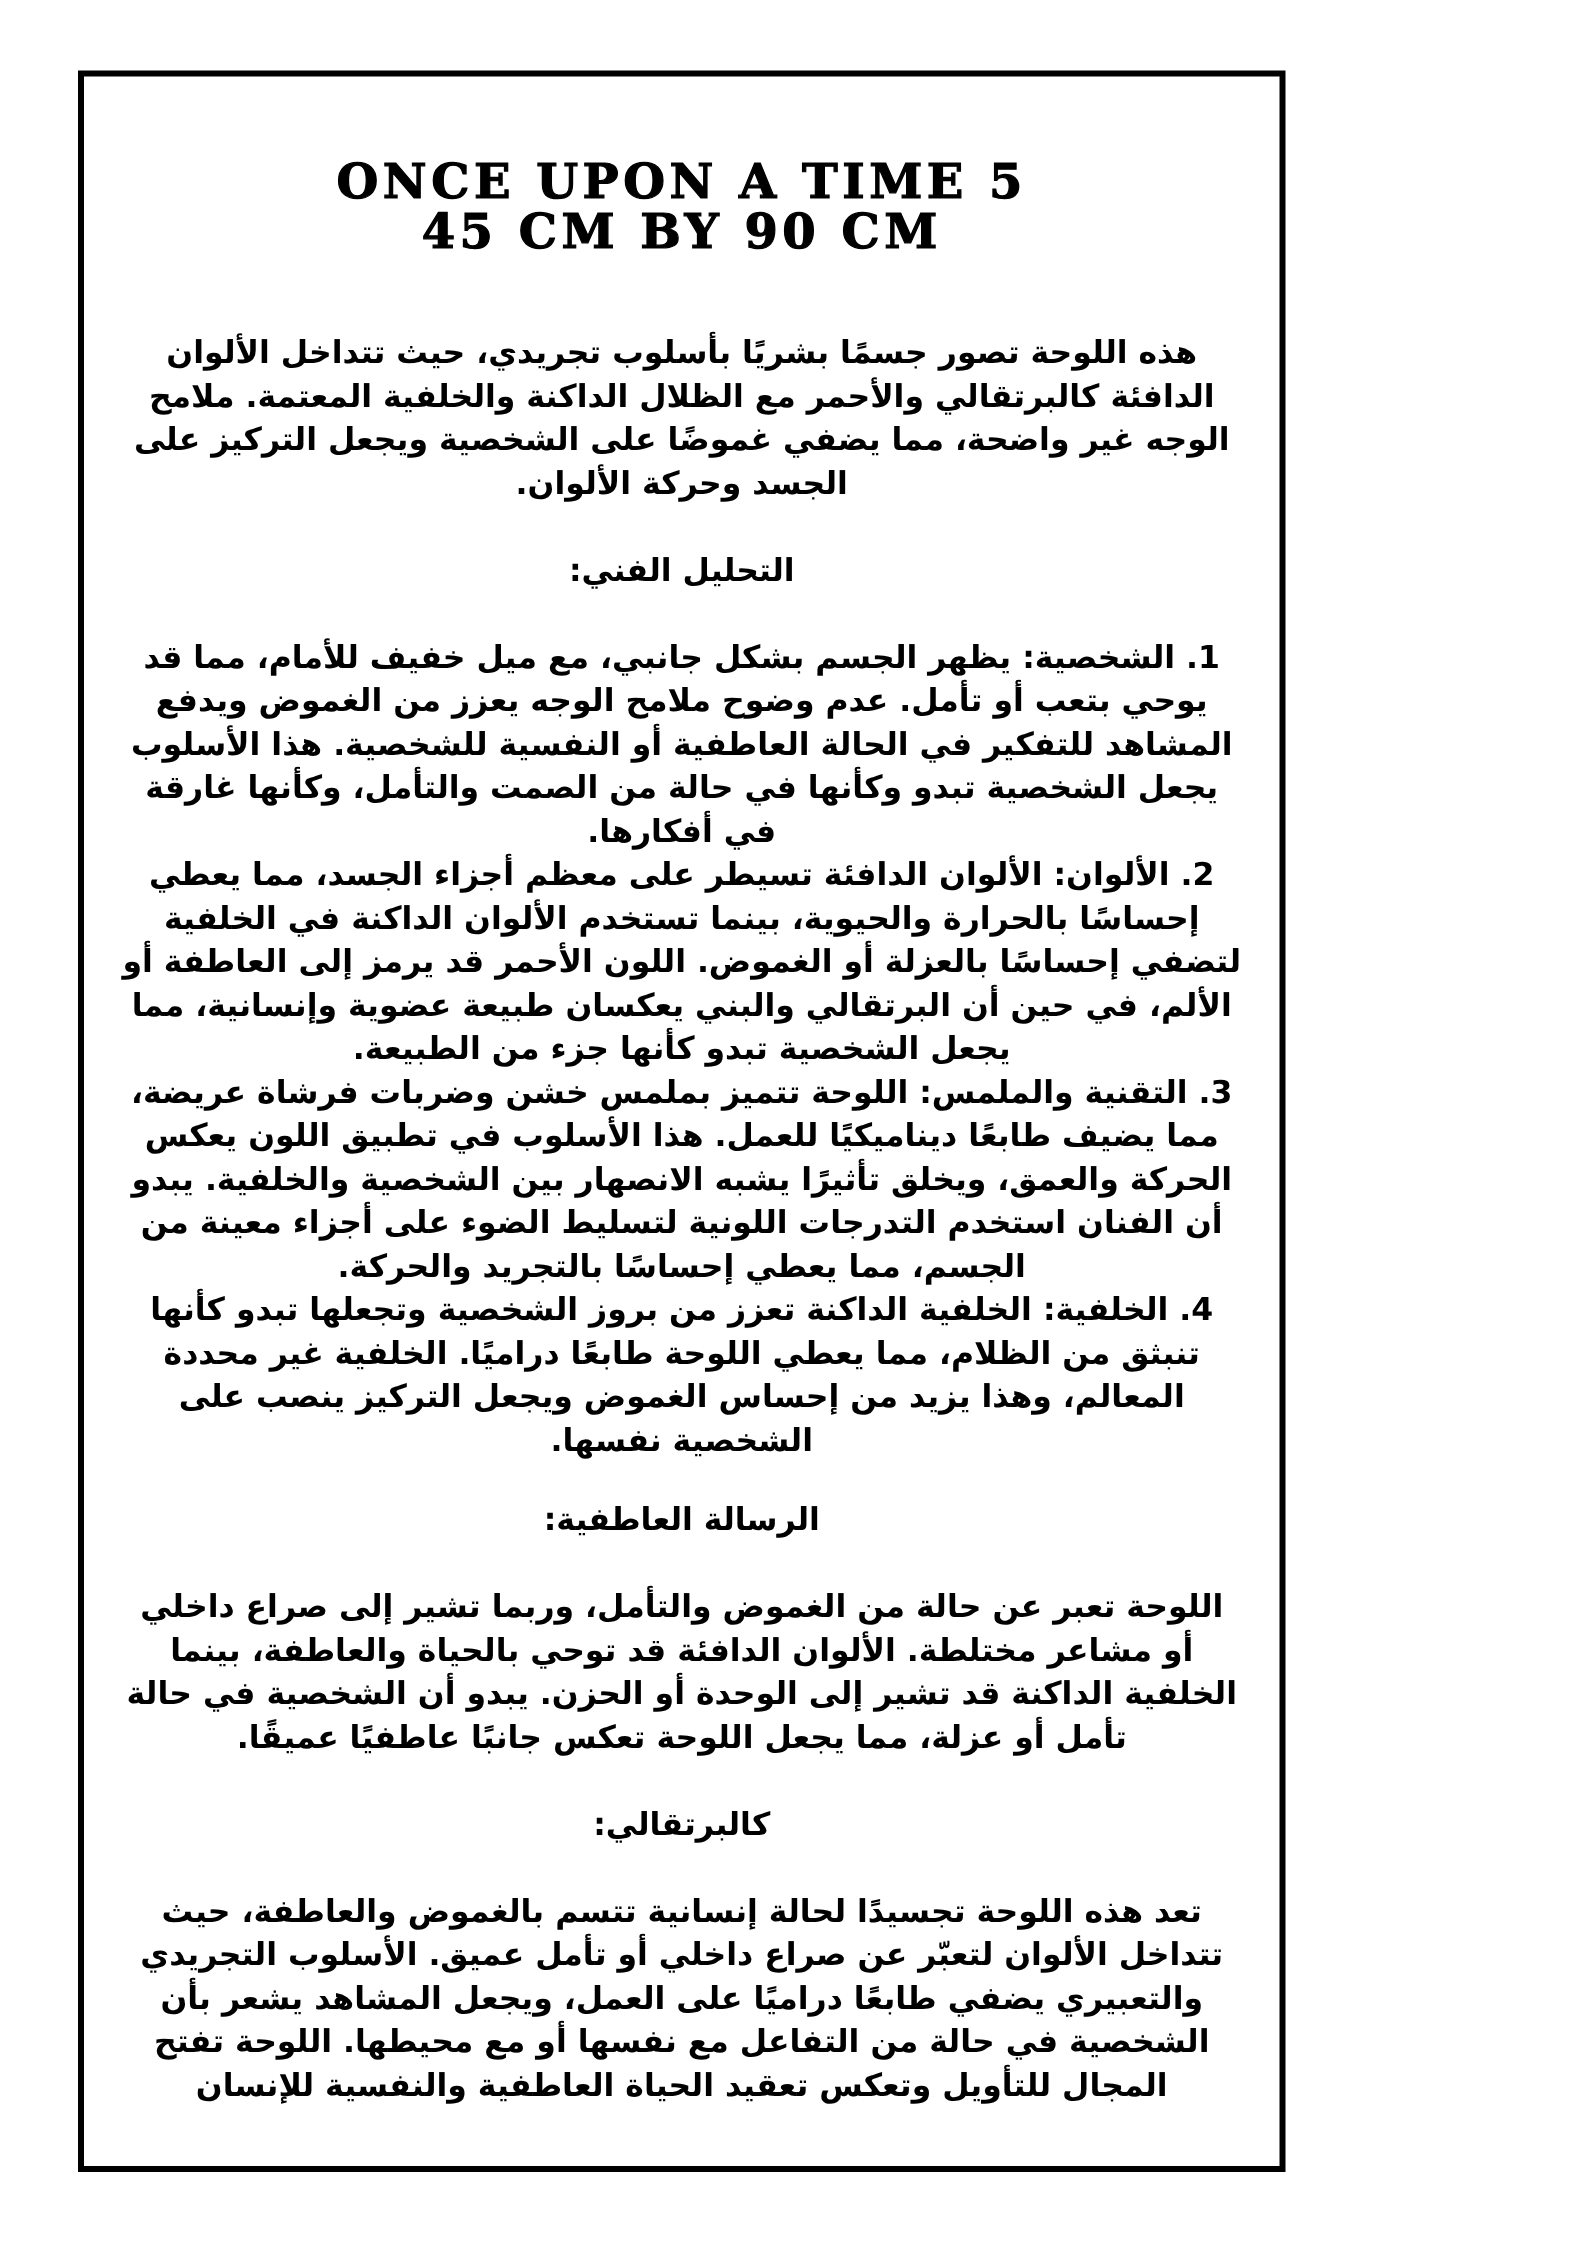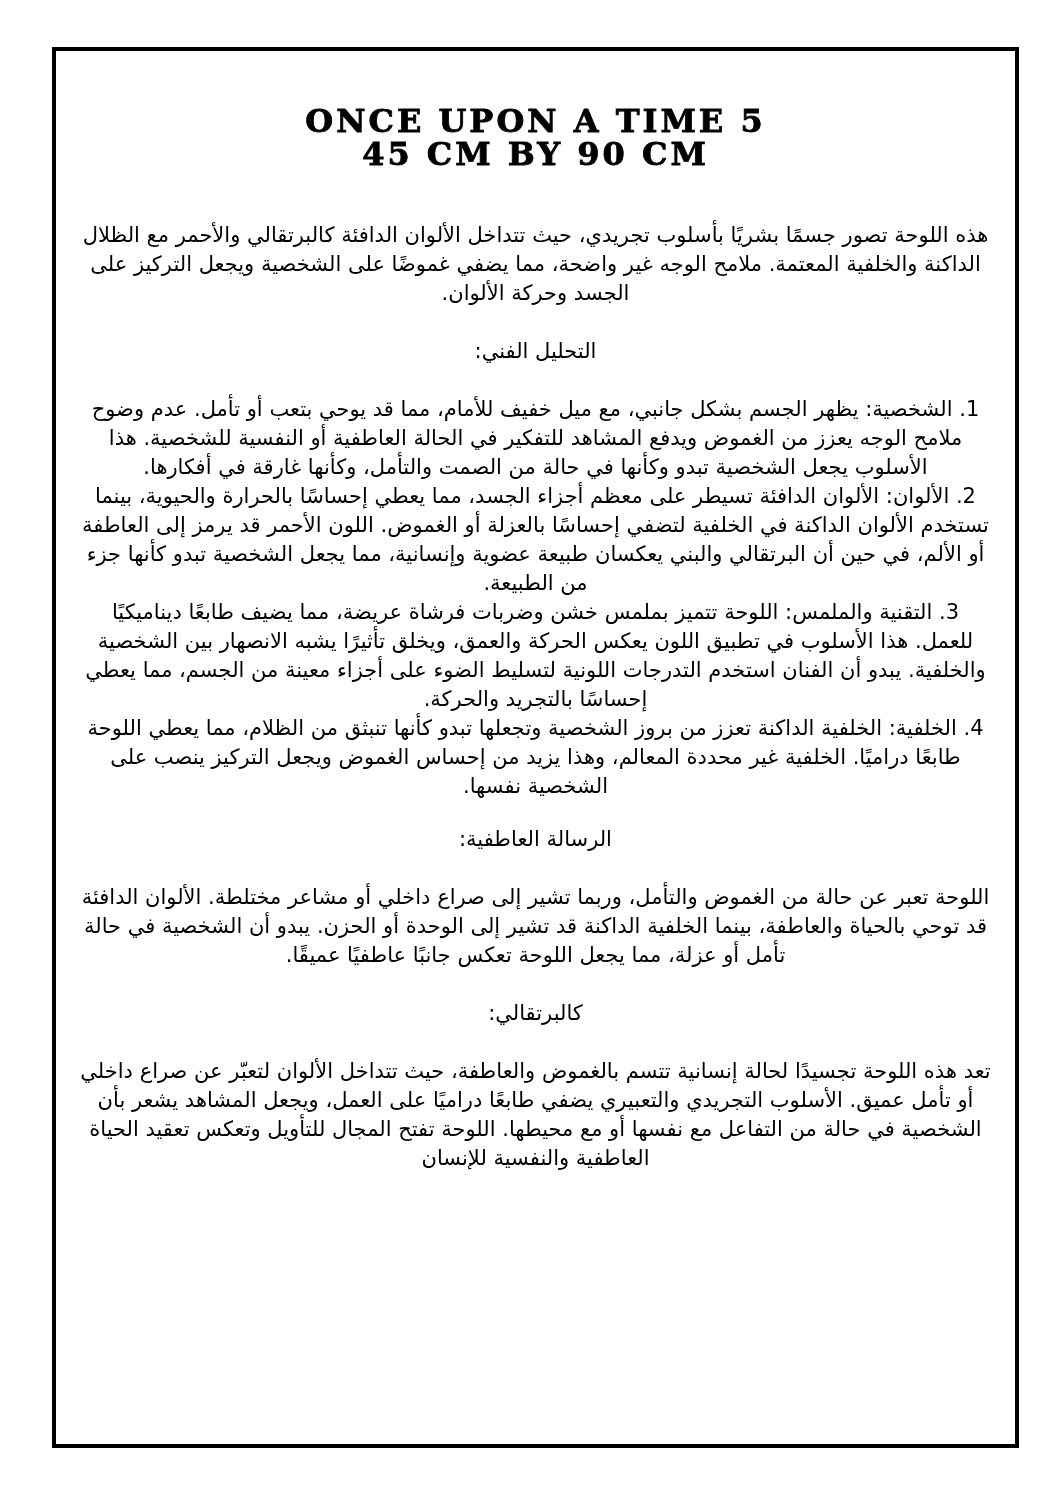--- a/index.html
+++ b/index.html
@@ -11,21 +11,21 @@
     width: 1059px;
     height: 1497px;
     position: relative;
     font-family: "DejaVu Sans", sans-serif;
     color: #000000;
   }
   .frame {
     position: absolute;
     left: 52px;
     top: 47px;
-    width: 967px;
+    width: 805px;
     height: 1401px;
     box-sizing: border-box;
     border: 4px solid #000000;
     padding: 54px 24px 0 24px;
     background: #ffffff;
     overflow: hidden;
   }
   .title {
     font-family: "DejaVu Serif", serif;
     font-weight: bold;
@@ -36,21 +36,21 @@
     margin: 0 0 50px 0;
     -webkit-text-stroke: 0.8px #000000;
   }
   .title-line {
     white-space: nowrap;
   }
   .para, .heading {
     direction: rtl;
     unicode-bidi: embed;
     font-family: "DejaVu Sans", sans-serif;
-    font-weight: normal;
+    font-weight: bold;
     font-size: 21px;
     line-height: 29px;
     text-align: center;
     margin: 0 0 29px 0;
   }
   .heading {
     font-size: 21px;
   }
   .items .para {
     margin: 0;

